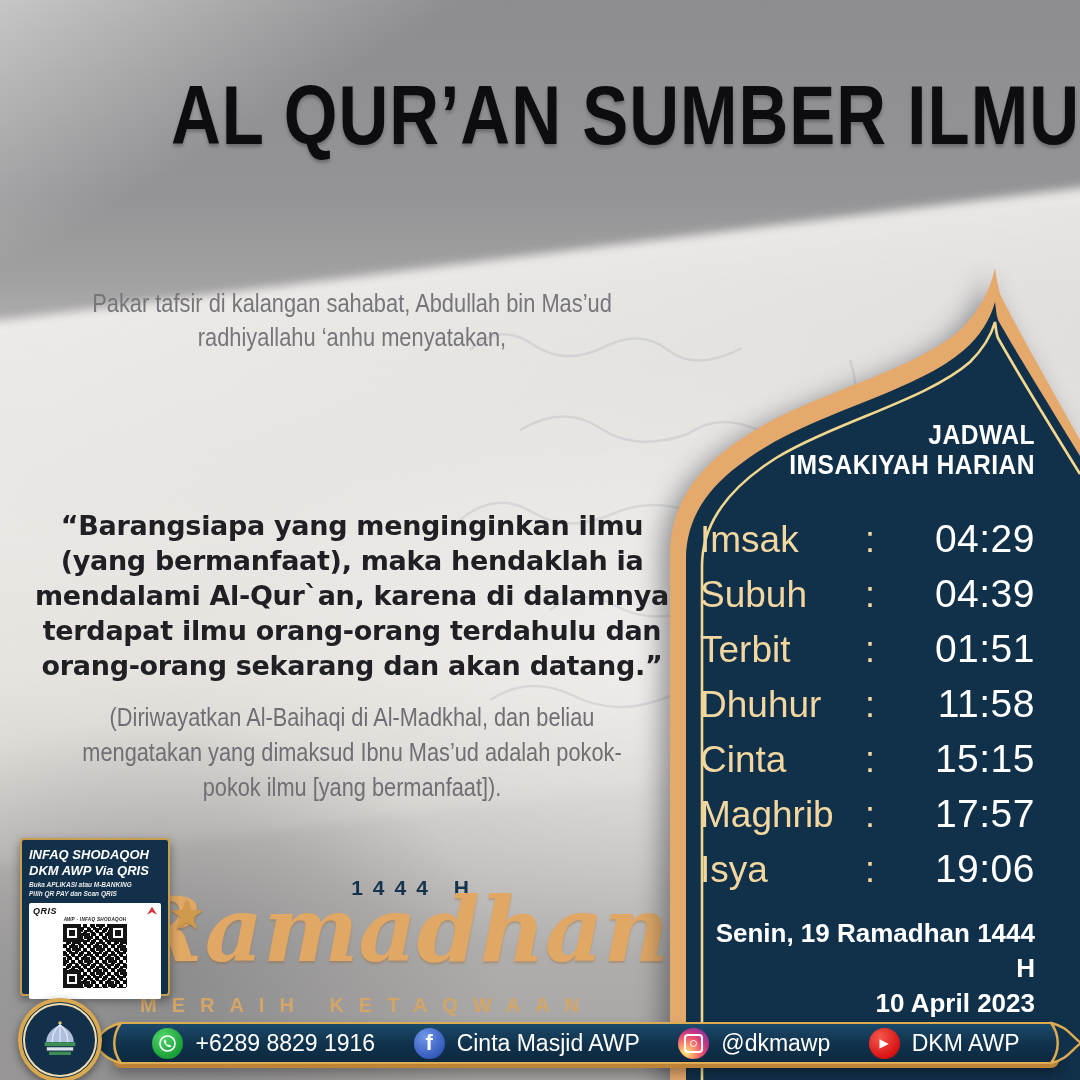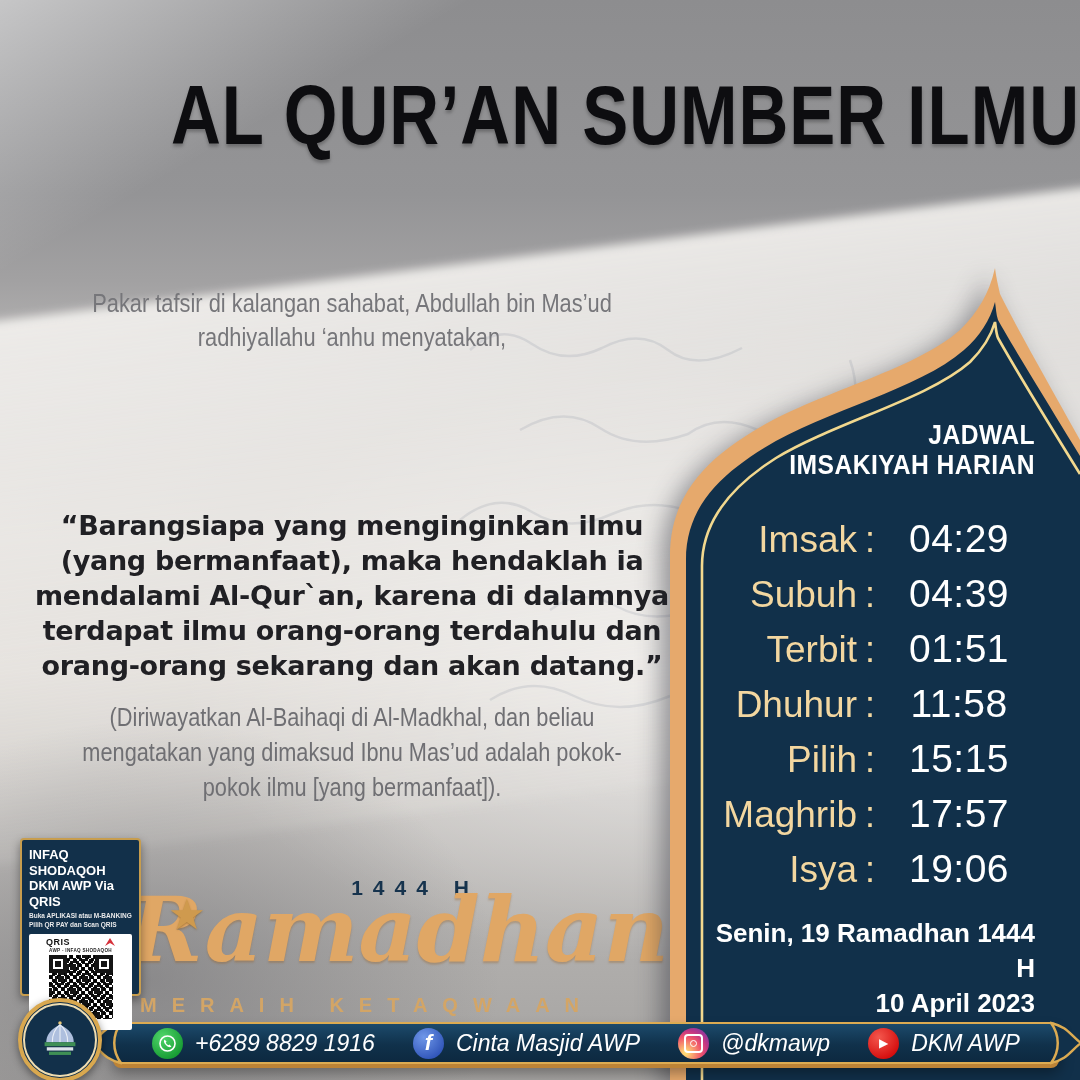--- a/index.html
+++ b/index.html
@@ -37,26 +37,26 @@
   
   .ramadhan{ position:absolute; left:128px; top:876px; width:478px; text-align:center; }
   .ram-year{ font-size:21px; font-weight:700; letter-spacing:10px; color:#16334d; padding-left:96px; }
   .ram-script{ margin-top:-16px; font-family:"DejaVu Serif", serif; font-style:italic; font-weight:bold;
     font-size:90px; color:#e0a765; line-height:1; text-shadow:0 2px 2px rgba(150,95,35,.35); }
   .ram-star{ position:absolute; left:40px; top:14px; font-size:42px; color:#cf9a4e;
     text-shadow:0 1px 2px rgba(120,80,20,.5); }
   .ram-tag{ margin-top:20px; font-size:20px; letter-spacing:15px; color:#d3a566; font-weight:700; white-space:nowrap; }
 
   
-  .qrisbox{ position:absolute; left:20px; top:838px; width:121px; height:158px; box-sizing:border-box;
+  .qrisbox{ position:absolute; left:20px; top:838px; width:150px; height:158px; box-sizing:border-box;
     background:#12304a; border:2px solid #c79d4e; border-radius:4px; padding:7px 7px 6px; z-index:7;
-    box-shadow:0 4px 10px rgba(0,0,0,.4); }
+    box-shadow:0 4px 10px rgba(0,0,0,.4);font-style:italic; }
   .qris-h{ color:#fff; font-weight:700; font-size:13px; line-height:1.2; }
   .qris-s{ color:#e9e9ea; font-size:6.5px; line-height:1.35; margin-top:3px; font-weight:700; }
-  .qris-card{ margin-top:4px; background:#fff; border-radius:2px; height:96px; padding:3px 17px; box-sizing:border-box; }
+  .qris-card{ margin-top:4px; background:#fff; border-radius:2px; height:96px; padding:3px 4px; box-sizing:border-box; }
   .qris-cardhead{ display:flex; justify-content:space-between; align-items:center; }
   .qris-brand{ font-weight:800; font-size:9px; color:#111; letter-spacing:.5px; }
   .gpn{ width:10px; height:8px; background:#d6303a; clip-path:polygon(0 100%,50% 0,100% 100%,50% 65%); }
   .qris-cardlabel{ font-size:4.6px; font-weight:700; color:#222; text-align:center; margin-top:1px; letter-spacing:.3px; }
   .qr{ position:relative; width:64px; height:64px; margin:2px auto 0;
     background:
       repeating-conic-gradient(#141414 0% 25%, #fff 0% 50%) 0 0 / 8px 8px,
       repeating-conic-gradient(#141414 0% 25%, #fff 0% 50%) 3px 3px / 6px 6px; background-blend-mode:multiply; }
   .finder{ position:absolute; width:18px; height:18px; background:#fff; border:4px solid #141414; box-sizing:border-box; }
   .finder::after{ content:""; position:absolute; inset:2px; background:#141414; }
@@ -68,34 +68,34 @@
     box-shadow:0 3px 8px rgba(0,0,0,.45); display:flex; align-items:center; justify-content:center; }
   .masjid-logo .inner{ position:absolute; inset:1px; border-radius:50%; border:2px solid #f0ddb0; }
 
   
   .arch{ position:absolute; left:660px; top:258px; width:420px; height:822px; z-index:3;
     filter:drop-shadow(-9px 6px 12px rgba(35,38,48,.45)); }
   .panel-content{ position:absolute; left:700px; width:335px; z-index:4; color:#fff; }
   .sched-head{ top:420px; text-align:right; font-weight:700; line-height:1.08; font-size:28px;
     letter-spacing:.5px; transform:scaleX(.88); transform-origin:right center; text-transform:uppercase; }
   .times{ top:512px; display:grid; grid-template-columns:1fr 26px 152px; row-gap:0; align-items:baseline; }
-  .t-label{ color:#f3d7a0; font-size:37px; text-align:right; line-height:54px; }
+  .t-label{ color:#f3d7a0; font-size:37px; text-align:left; line-height:54px; }
   .t-colon{ color:#f3d7a0; font-size:36px; text-align:center; line-height:54px; }
-  .t-time{ color:#fff; font-size:39px; text-align:center; line-height:54px; letter-spacing:.5px; }
+  .t-time{ color:#fff; font-size:39px; text-align:right; line-height:54px; letter-spacing:.5px; }
   .dateblock{ top:916px; text-align:right; width:335px; }
   .d1,.d2{ font-size:26px; font-weight:600; line-height:1.35; }
   .d3{ font-size:19px; line-height:1.5; }
 
   
   .bar{ position:absolute; left:112px; top:1022px; width:948px; height:42px; z-index:6;
     background:linear-gradient(180deg,#1c4a6b 0%,#10314b 55%,#0d2940 100%);
     border:2px solid #dcab52; border-radius:9px; box-sizing:border-box;
     box-shadow:0 5px 0 -1px #bd8336, 0 9px 14px rgba(0,0,0,.35);
     display:flex; align-items:center; justify-content:space-evenly; }
-  .fitem{ display:flex; align-items:center; gap:12px; cursor:pointer;font-style:italic; }
+  .fitem{ display:flex; align-items:center; gap:12px; cursor:pointer; }
   .flabel{ color:#fff; font-size:23px; }
   .icircle{ width:31px; height:31px; border-radius:50%; display:flex; align-items:center; justify-content:center; flex:0 0 auto; }
   .ic-wa{ background:radial-gradient(circle at 35% 30%, #4fd66a, #189c34 75%); }
   .ic-fb{ background:radial-gradient(circle at 35% 30%, #6f97e8, #2e53b8 80%); color:#fff; font-weight:800; font-size:22px; }
   .ic-ig{ background:radial-gradient(circle at 25% 80%, #ffd873 5%, #f0566a 45%, #c13584 65%, #6a3ab2 95%); }
   .ig-frame{ width:15px; height:15px; border:2px solid #fff; border-radius:4px; position:relative; }
   .ig-frame::after{ content:""; position:absolute; left:4px; top:4px; width:5px; height:5px; border:1.5px solid #fff; border-radius:50%; }
   .ic-yt{ background:radial-gradient(circle at 35% 30%, #f4574d, #d50e0e 75%); color:#fff; font-size:12px;
     font-family:"DejaVu Sans", sans-serif; }
   .finial{ position:absolute; top:-5px; z-index:7; }
@@ -186,21 +186,21 @@
       <span class="t-time">04:29</span>
     <span class="t-label">Subuh</span>
       <span class="t-colon">:</span>
       <span class="t-time">04:39</span>
     <span class="t-label">Terbit</span>
       <span class="t-colon">:</span>
       <span class="t-time">01:51</span>
     <span class="t-label">Dhuhur</span>
       <span class="t-colon">:</span>
       <span class="t-time">11:58</span>
-    <span class="t-label">Pilih</span>
+    <span class="t-label">Cinta</span>
       <span class="t-colon">:</span>
       <span class="t-time">15:15</span>
     <span class="t-label">Maghrib</span>
       <span class="t-colon">:</span>
       <span class="t-time">17:57</span>
     <span class="t-label">Isya</span>
       <span class="t-colon">:</span>
       <span class="t-time">19:06</span>
   </div>
 

